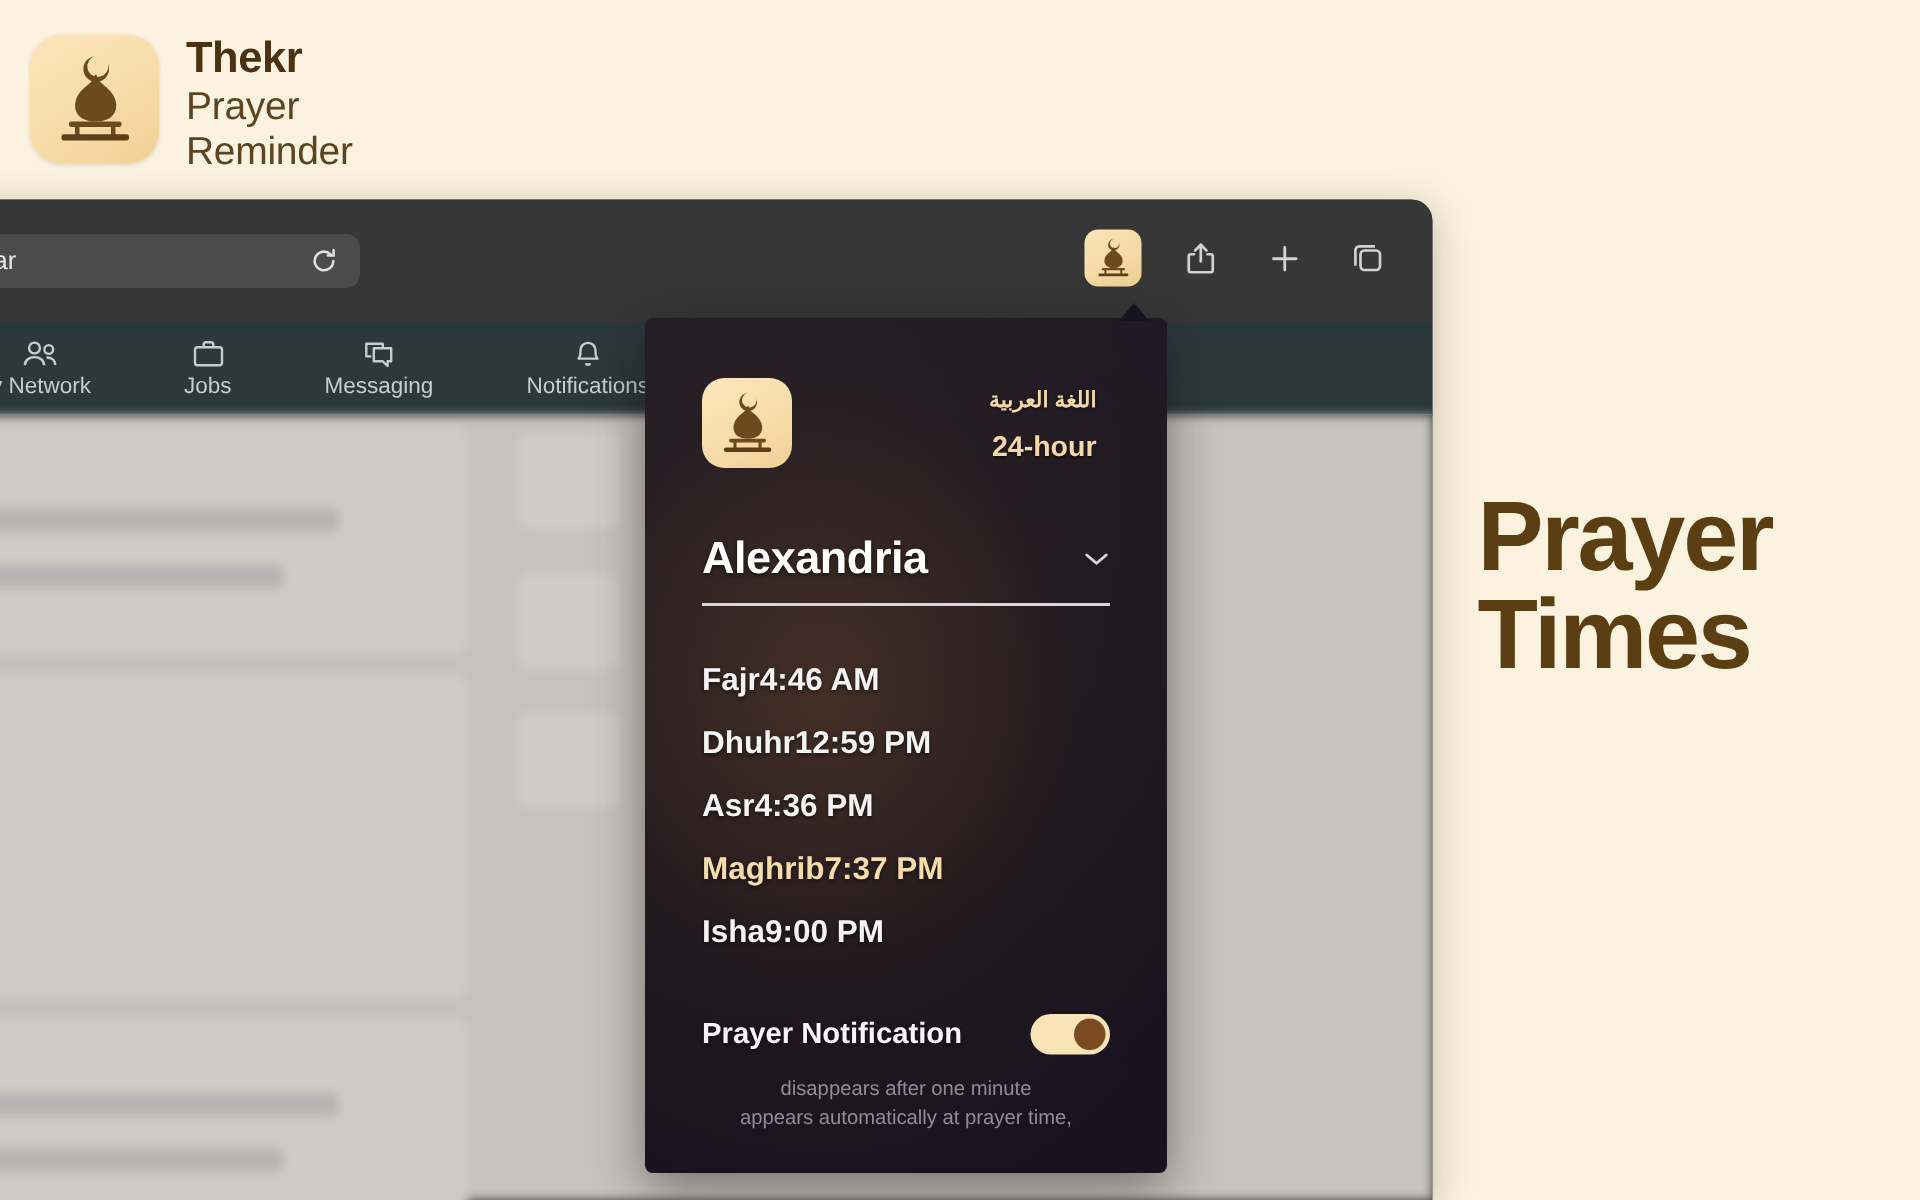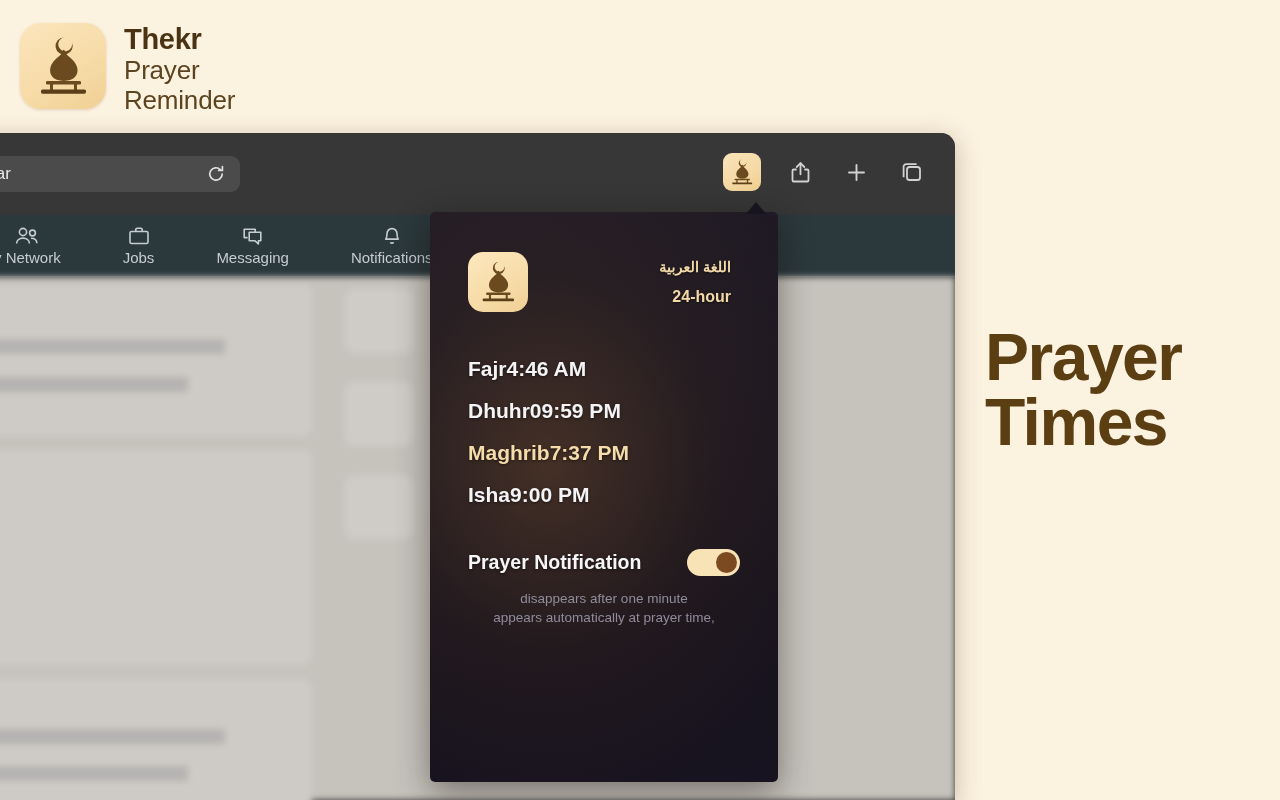--- a/index.html
+++ b/index.html
@@ -232,21 +232,21 @@
     position: relative;
     flex: none;
   }
   .head-links {
     text-align: right;
     padding-top: 8px;
   }
   .head-link {
     display: block;
     color: #f2d9a7;
-    font-size: 16px;
+    font-size: 19px;
     font-weight: bold;
     line-height: 1;
     margin-bottom: 14px;
     text-shadow: 0 1px 2px rgba(0,0,0,.5);
   }
   .head-link.ar { font-size: 14.5px; }
 
   .city-row {
     margin: 34px 38px 0 38px;
     display: flex;
@@ -466,29 +466,41 @@
           <rect x="54" y="61" width="3" height="7" fill="#6b4a20"></rect>
           <rect x="21" y="66.5" width="45" height="4.2" rx="1.6" fill="#5c3e18"></rect>
         </svg>
       </div>
       <div class="head-links">
         <span class="head-link ar">اللغة العربية</span>
         <span class="head-link">24-hour</span>
       </div>
     </div>
 
+    <div class="city-row">
+      <span class="city-name">Alexandria</span>
+      <span class="chev">
+        <svg viewBox="0 0 18 11" fill="none" stroke="#d9d6e0" stroke-width="1.9" stroke-linecap="round" stroke-linejoin="round">
+          <path d="M2.5 3l6.5 5.5L15.5 3"></path>
+        </svg>
+      </span>
+    </div>
 
     <div class="times">
       <div class="time-row">
         <span class="nm">Fajr</span>
         <span class="tm">4:46 AM</span>
       </div>
       <div class="time-row">
         <span class="nm">Dhuhr</span>
-        <span class="tm">09:59 PM</span>
+        <span class="tm">12:59 PM</span>
+      </div>
+      <div class="time-row">
+        <span class="nm">Asr</span>
+        <span class="tm">4:36 PM</span>
       </div>
       <div class="time-row hl">
         <span class="nm">Maghrib</span>
         <span class="tm">7:37 PM</span>
       </div>
       <div class="time-row">
         <span class="nm">Isha</span>
         <span class="tm">9:00 PM</span>
       </div>
     </div>

